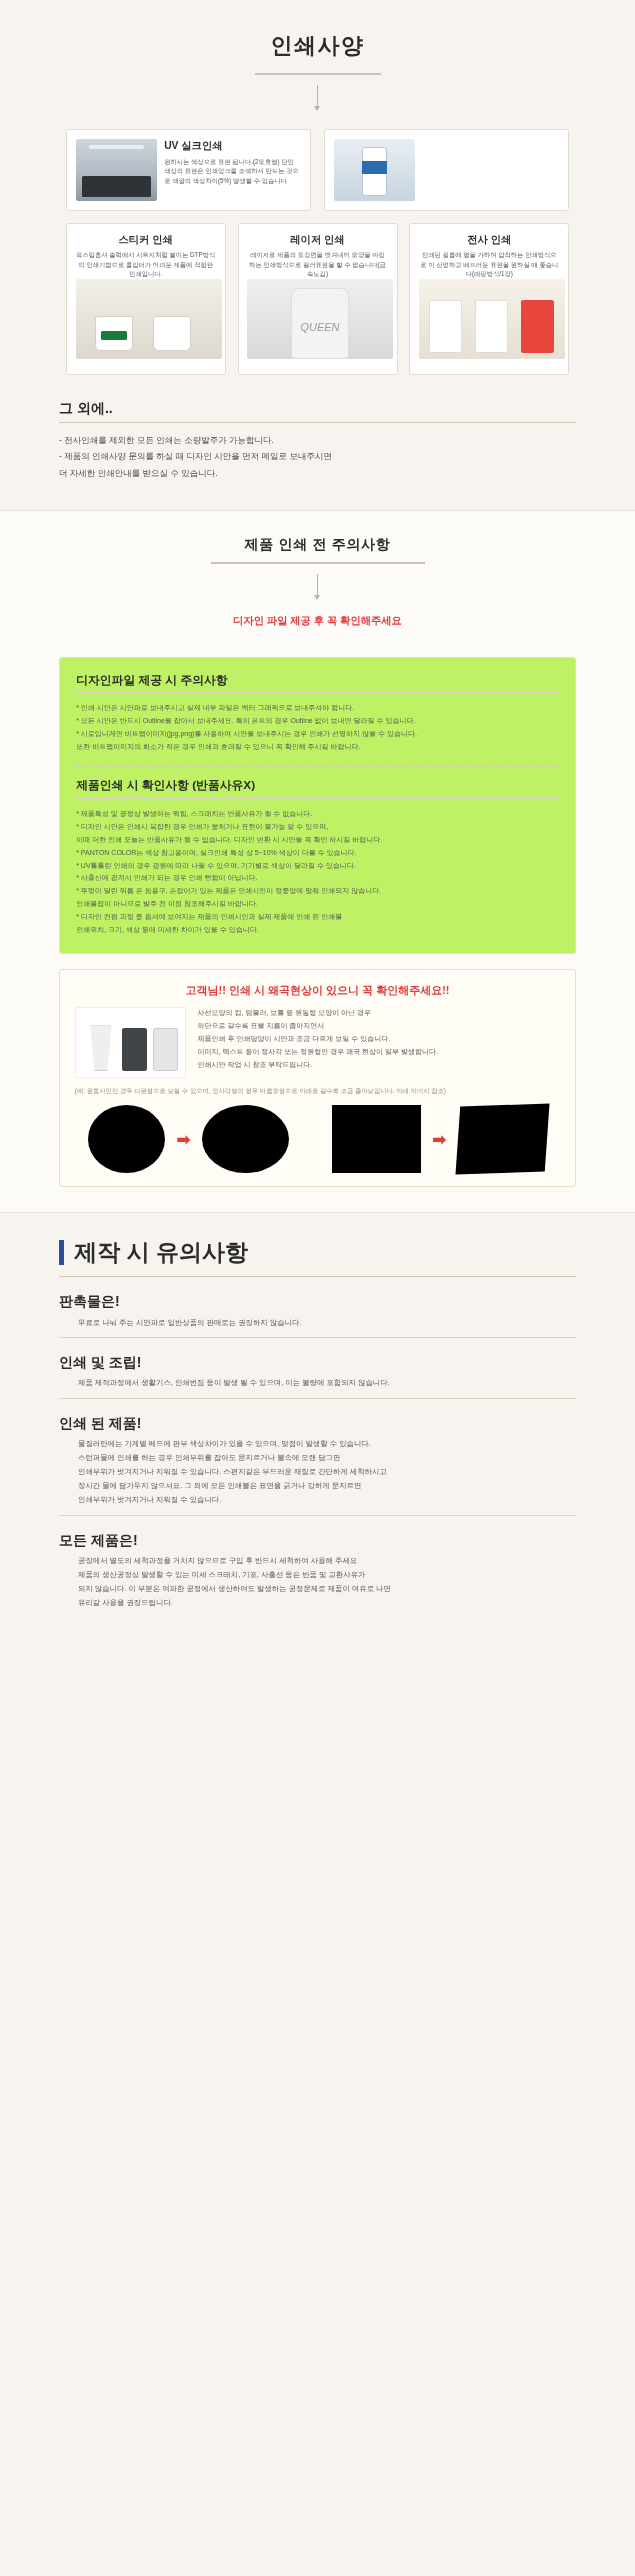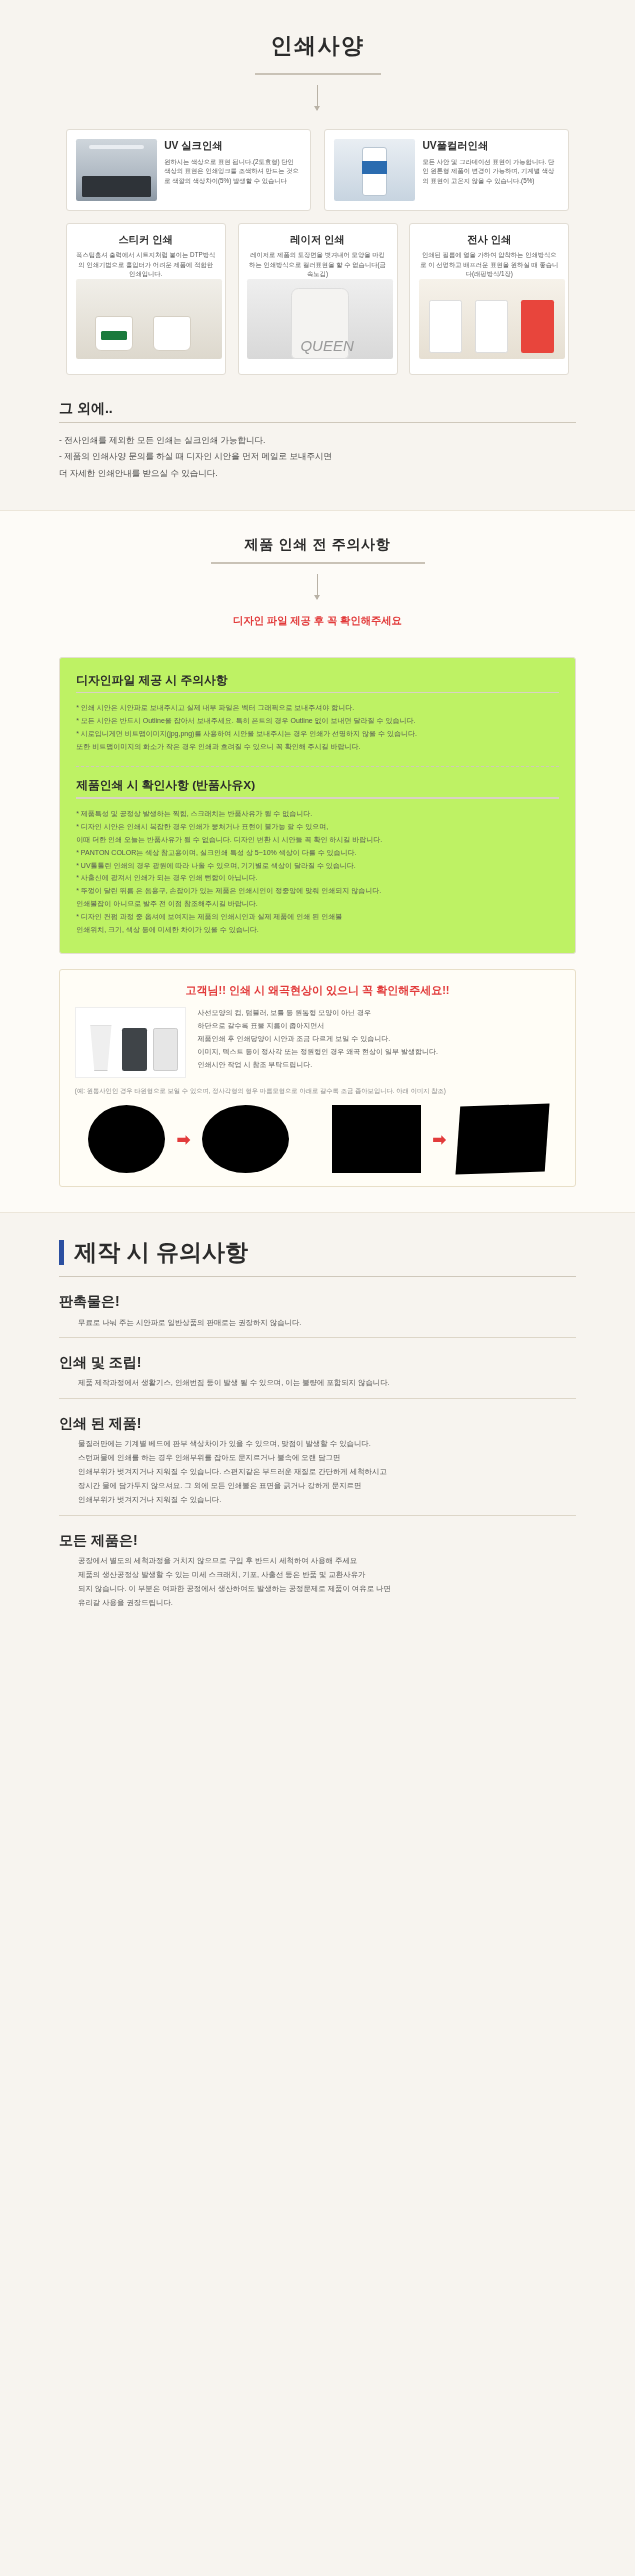--- a/index.html
+++ b/index.html
@@ -58,21 +58,21 @@
   .th-uv .rod { position:absolute; top:5.9px; left:13.3px; width:55px; height:3.7px; background:#e9edf1; border-radius:2.2px;}
   .th-full { background: linear-gradient(180deg,#e9eef3 0%, #c7d4e0 100%); }
   .th-full .can { position:absolute; top:7.4px; left:28px; width:25px; height:49px; background:#fff; border:0.7px solid #b9c6d2; border-radius:3px;}
   .th-full .band { position:absolute; top:22px; left:28px; width:25px; height:13.3px; background:#2b6cb0;}
   .th-stk { background: linear-gradient(180deg,#f1efe9 0%, #ddd8cd 100%); }
   .th-stk .mug { position:absolute; bottom:7.4px; left:19px; width:38px; height:35px; background:#fff; border:1.5px solid #d6d0c4; border-radius:3px 3px 5.9px 5.9px;}
   .th-stk .mug2 { position:absolute; bottom:7.4px; left:77px; width:38px; height:35px; background:#fff; border:1.5px solid #d6d0c4; border-radius:3px 3px 5.9px 5.9px;}
   .th-stk .lbl { position:absolute; bottom:19px; left:25px; width:26.6px; height:8.9px; background:#1a7a3c; border-radius:1.5px;}
   .th-lsr { background: linear-gradient(180deg,#efefef 0%, #d8d8d8 100%); }
   .th-lsr .tum { position:absolute; bottom:0; left:44px; width:58px; height:71px; background:#f4f3f1; border-radius:7.4px 7.4px 4.4px 4.4px; border:0.7px solid #ddd;}
-  .th-lsr .txt { position:absolute; bottom:5px; left:53px; font-size:15px; color:#9a9a9a; font-style: italic;}
+  .th-lsr .txt { position:absolute; bottom:26px; left:53px; font-size:11px; color:#9a9a9a; font-style: italic;}
   .th-trs { background: linear-gradient(180deg,#f6f2ea 0%, #e6dfd2 100%); }
   .th-trs .c1 { position:absolute; bottom:5.9px; left:10.3px; width:32.5px; height:53px; background:#fff; border:0.7px solid #ddd; border-radius:2.2px;}
   .th-trs .c2 { position:absolute; bottom:5.9px; left:56px; width:32.5px; height:53px; background:#fff; border:0.7px solid #ddd; border-radius:2.2px;}
   .th-trs .c3 { position:absolute; bottom:5.9px; left:102px; width:32.5px; height:53px; background:#e8453c; border-radius:2.2px;}
 
   
   .etc { width: 517px; margin: 25px auto 0; }
   .etc h3 { font-size: 14px; font-weight: bold; color: #2b2b2b; margin: 0 0 3px; }
   .etc .hr { height: 1.5px; background: #cfc8bb; margin: 4.4px 0 8.9px; }
   .etc p { font-size: 8.5px; line-height: 1.9; color: #4a4a4a; margin: 0; }
@@ -148,24 +148,20 @@
         <div>
           <div class="card-head">UV 실크인쇄</div>
           <div class="card-body">원하시는 색상으로 표현 됩니다.(2도효형) 단인 색상의 표현은 인쇄잉크를 조색하셔 만드는 것으로 색깔의 색상차이(5%) 발생할 수 있습니다</div>
         </div>
       </div>
       <div class="card w2">
         <div class="thumb t2 th-full">
           <div class="can"></div>
             <div class="band"></div>
         </div>
-        <div>
-          <div class="card-head">UV풀컬러인쇄</div>
-          <div class="card-body">모든 사안 및 그라데이션 표현이 가능합니다. 단인 원톤형 제품이 변경이 가능하며, 기계별 색상의 표현이 고온지 않을 수 있습니다.(5%)</div>
-        </div>
       </div>
     </div>
 
     <div class="cards3">
       <div class="card w3">
         <div class="card-head">스티커 인쇄</div>
         <div class="card-body">폭스팀홈셔 출력에서 시트지처럼 붙이는 DTP방식의 인쇄기법으로 홀입터가 어려운 제품에 적합한 인쇄입니다.</div>
         <div class="thumb t3 th-stk">
           <div class="mug"></div>
             <div class="mug2"></div>
@@ -187,21 +183,21 @@
           <div class="c1"></div>
             <div class="c2"></div>
             <div class="c3"></div>
         </div>
       </div>
     </div>
 
     <div class="etc">
       <h3>그 외에..</h3>
       <div class="hr"></div>
-      <p>- 전사인쇄를 제외한 모든 인쇄는 실크인쇄 가능합니다.</p>
+      <p>- 전사인쇄를 제외한 모든 인쇄는 소량발주가 가능합니다.</p>
       <p>- 제품의 인쇄사양 문의를 하실 때 디자인 시안을 먼저 메일로 보내주시면</p>
       <p>  더 자세한 인쇄안내를 받으실 수 있습니다.</p>
     </div>
   </div>
 
   <div class="sec2">
     <div class="title-big2">제품 인쇄 전 주의사항</div>
     <div class="title-underline2"></div>
     <div class="arrow-down"></div>
     <div class="sub-red">디자인 파일 제공 후 꼭 확인해주세요</div>

